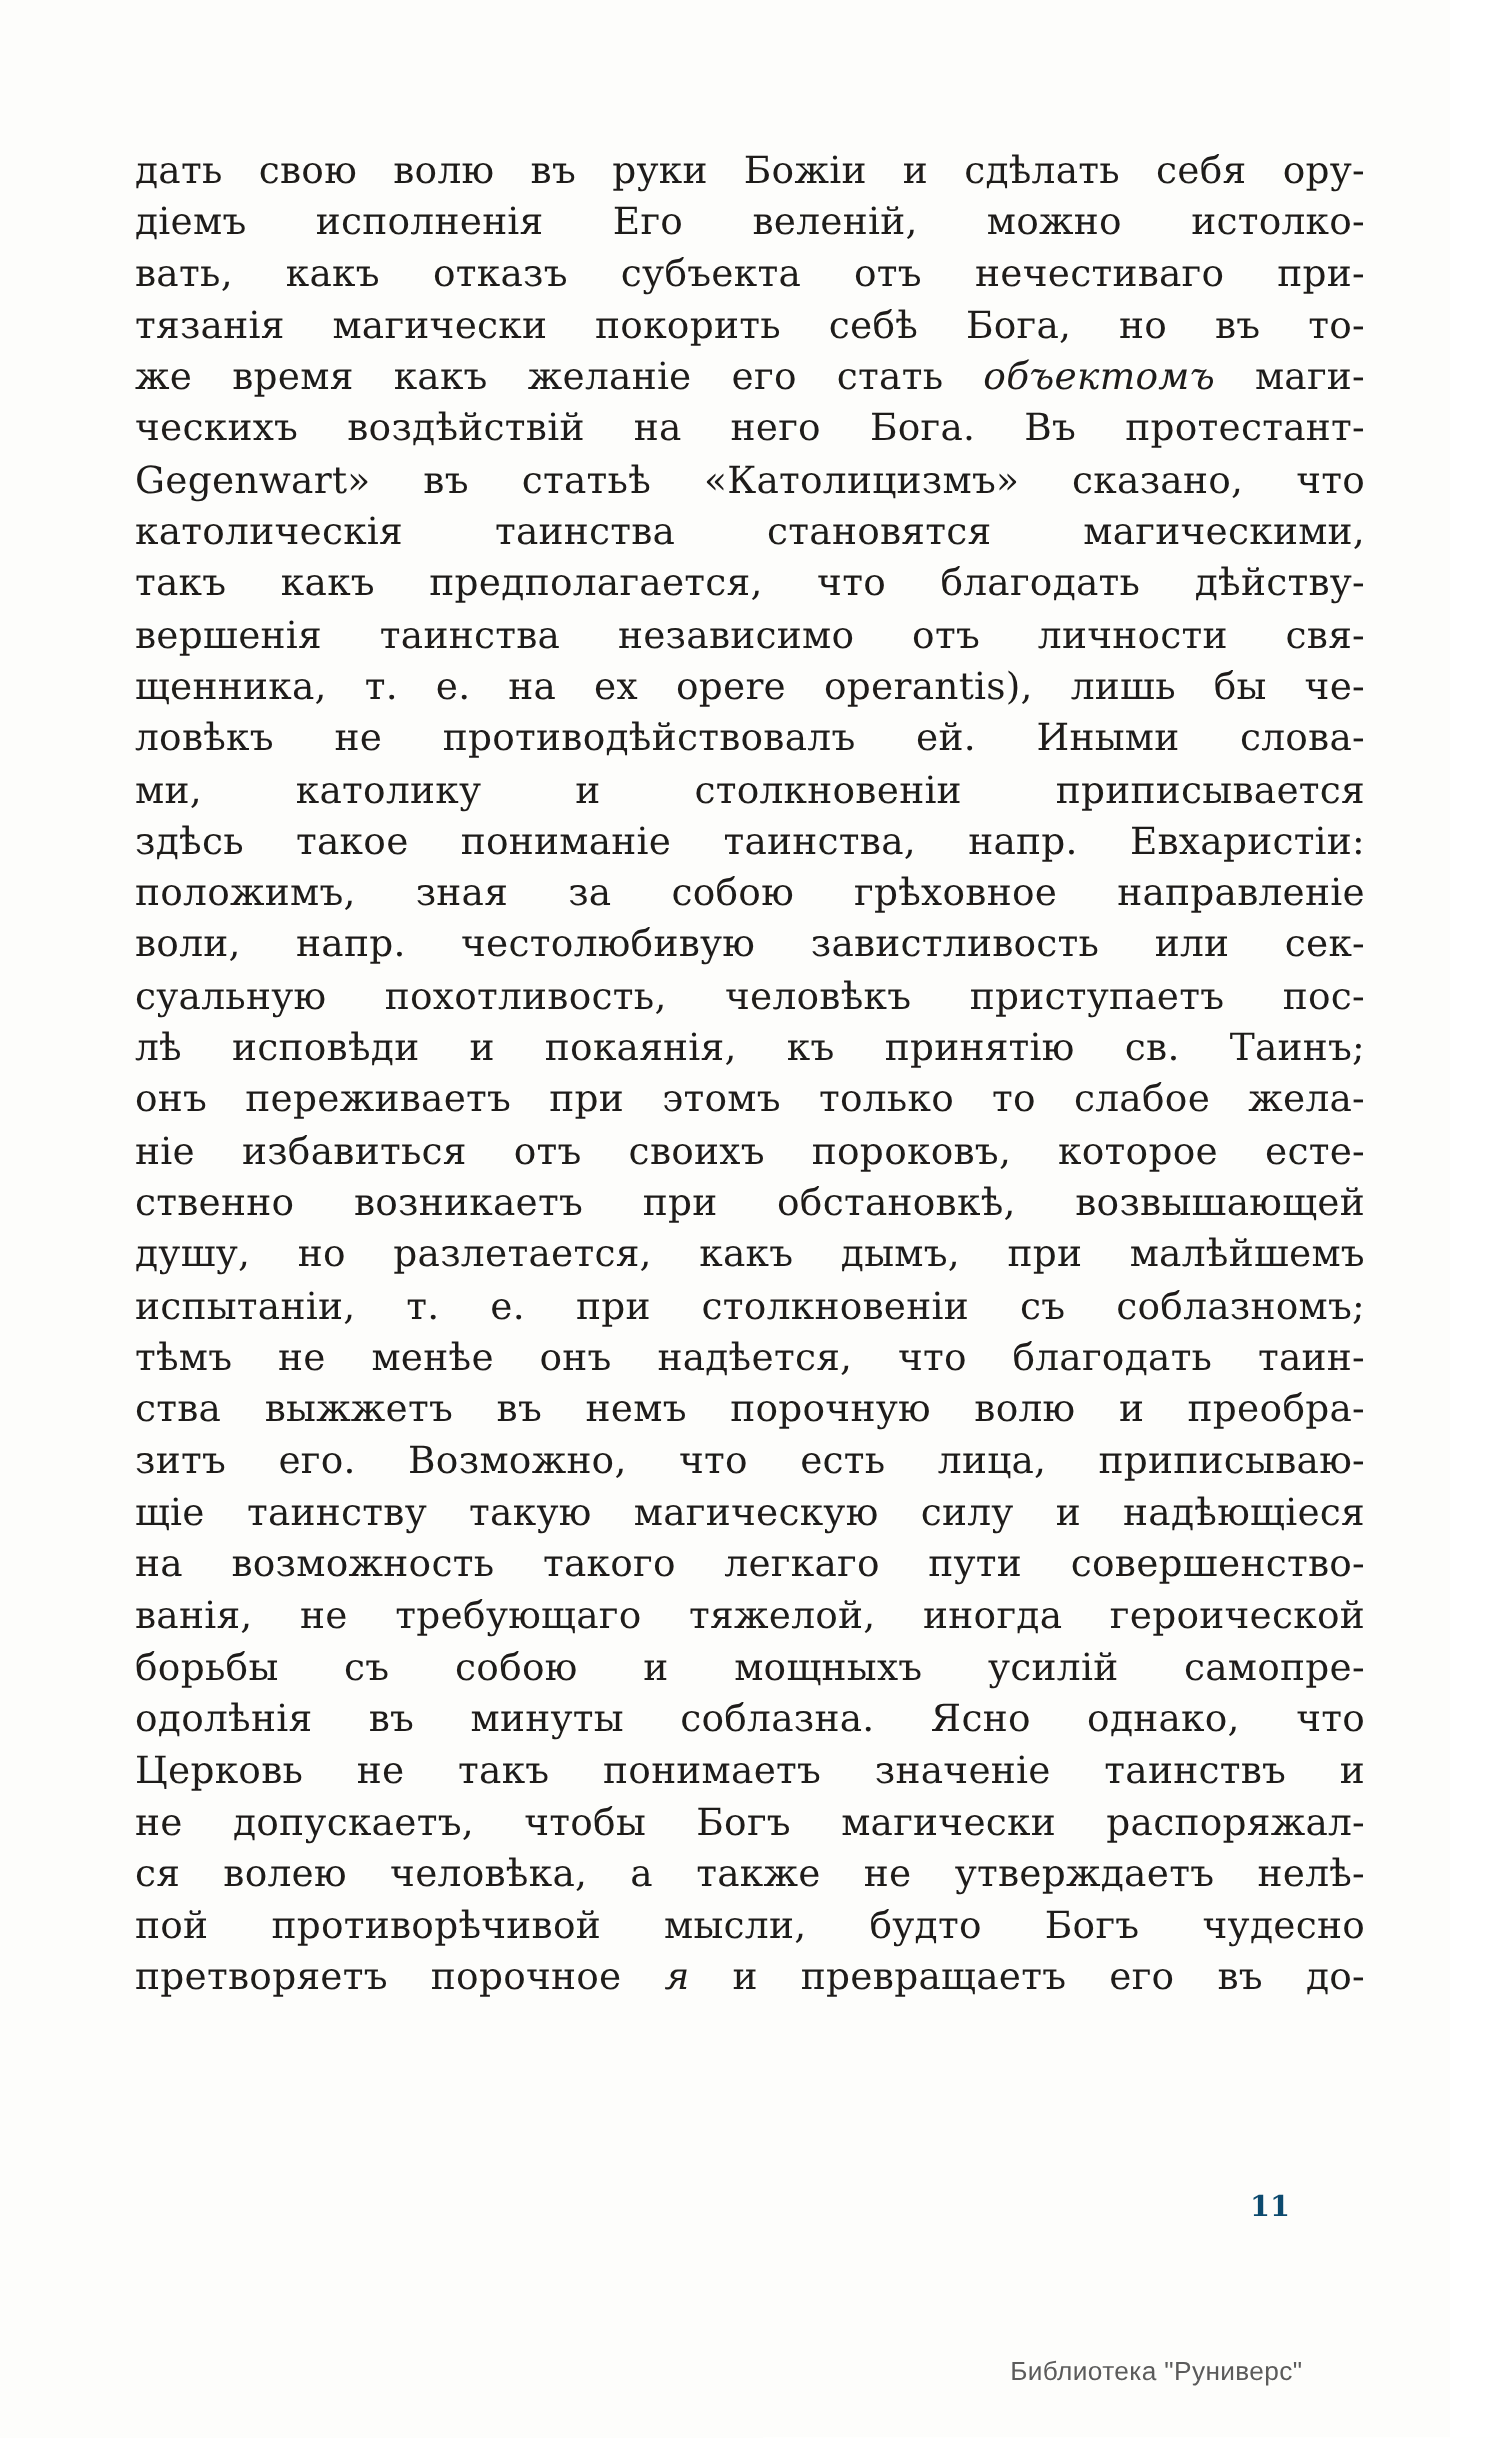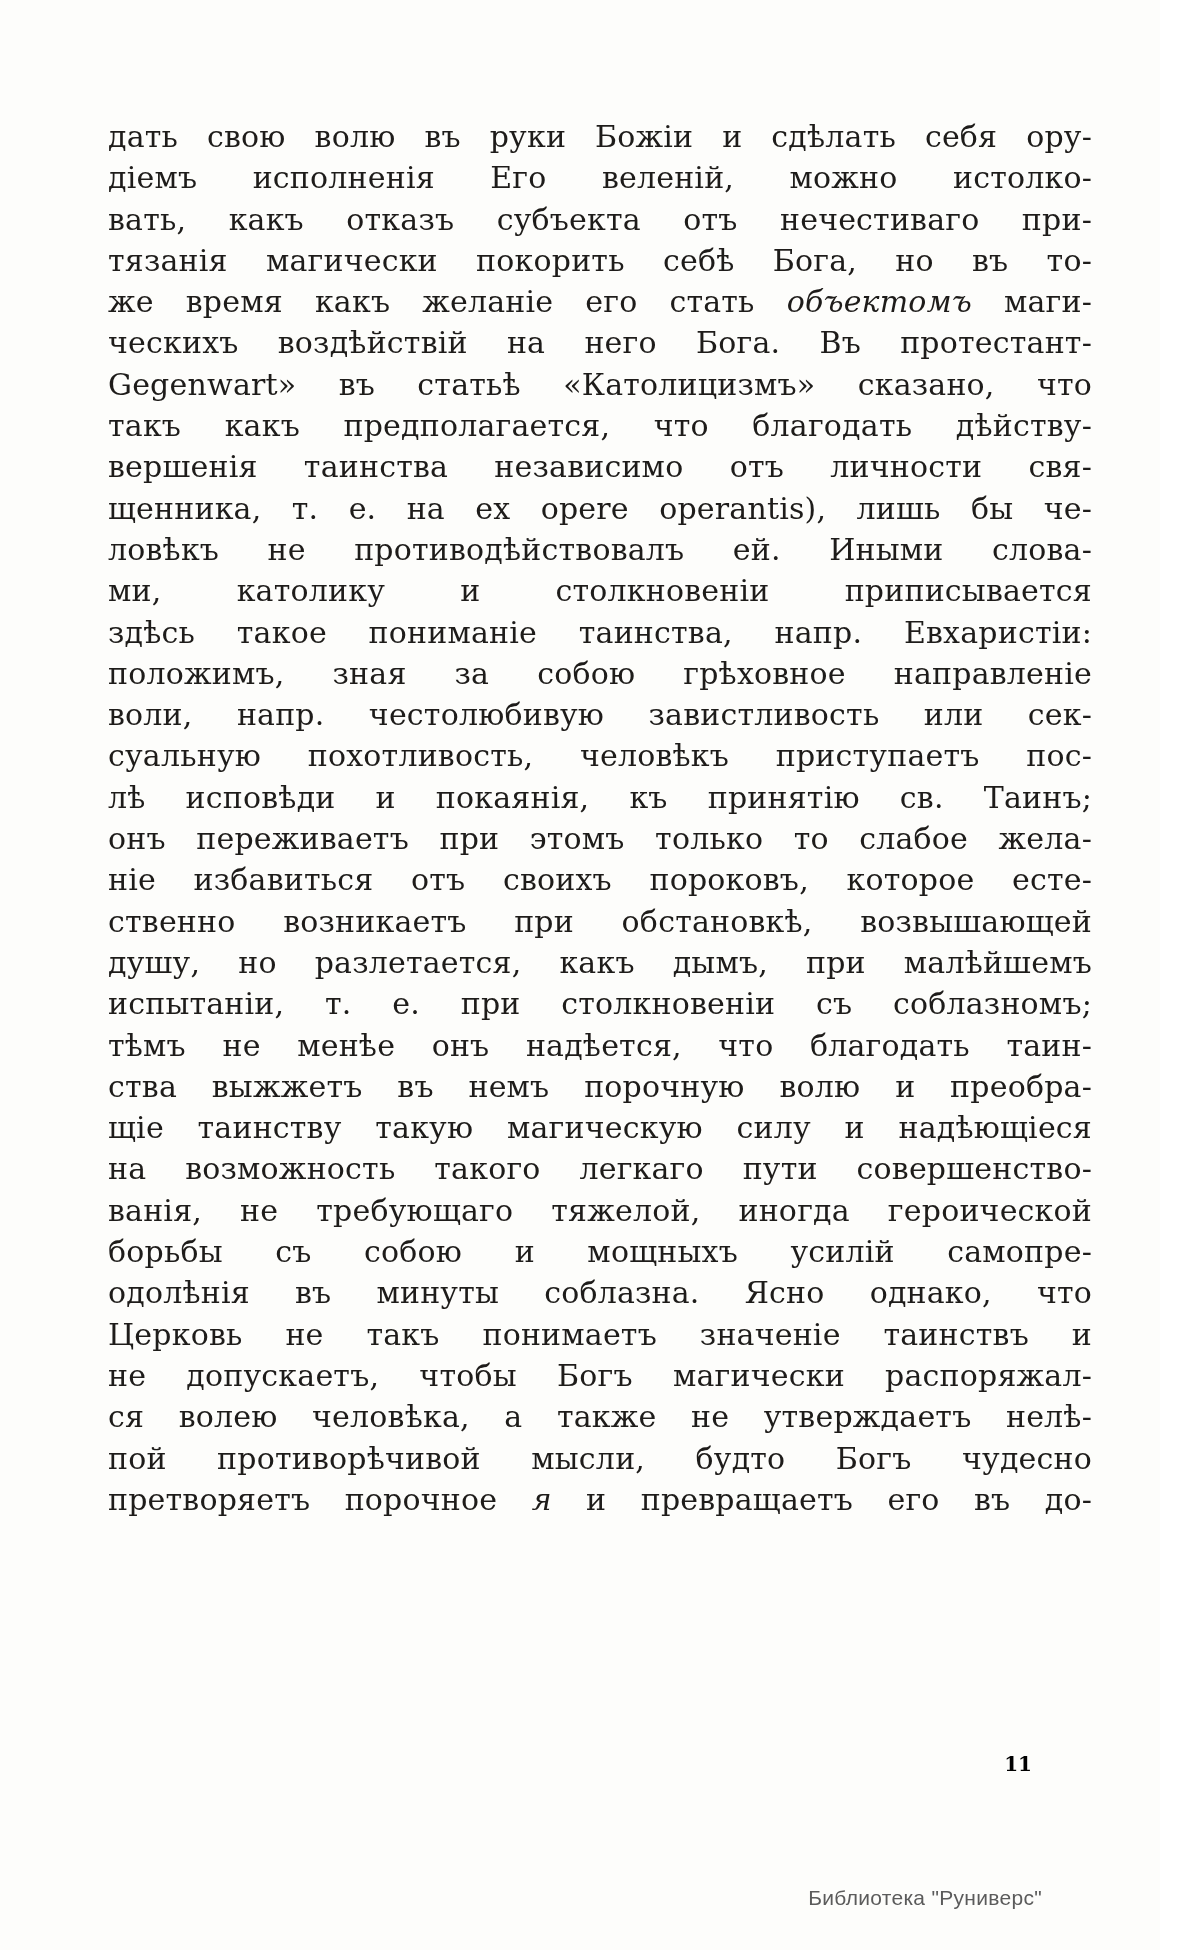--- a/index.html
+++ b/index.html
@@ -29,23 +29,23 @@
     text-align: justify;
     text-align-last: justify;
   }
   .it {
     font-style: italic;
   }
   .page-number {
     position: absolute;
     top: 1752px;
     right: 128px;
-    font-size: 20px;
+    font-size: 23px;
     font-weight: 600;
-    color: #000000;
+    color: #0c4a6e;
   }
   .watermark {
     position: absolute;
     top: 1886px;
     right: 118px;
     font-family: "Liberation Sans", "DejaVu Sans", sans-serif;
     font-size: 21px;
     color: #5b5b5b;
     letter-spacing: 0.3px;
   }
@@ -55,37 +55,39 @@
 
 <div class="page">
   <div class="text-block">
       <div class="line"><span>дать свою волю въ руки Божіи и сдѣлать себя ору-</span></div>
       <div class="line"><span>діемъ исполненія Его веленій, можно истолко-</span></div>
       <div class="line"><span>вать, какъ отказъ субъекта отъ нечестиваго при-</span></div>
       <div class="line"><span>тязанія магически покорить себѣ Бога, но въ то-</span></div>
       <div class="line"><span>же время какъ желаніе его стать </span><span class="it">объектомъ</span><span> маги-</span></div>
       <div class="line"><span>ческихъ воздѣйствій на него Бога. Въ протестант-</span></div>
       <div class="line"><span>Gegenwart» въ статьѣ «Католицизмъ» сказано, что</span></div>
+      <div class="line"><span>католическія таинства становятся магическими,</span></div>
       <div class="line"><span>такъ какъ предполагается, что благодать дѣйству-</span></div>
       <div class="line"><span>вершенія таинства независимо отъ личности свя-</span></div>
       <div class="line"><span>щенника, т. е. на ex opere operantis), лишь бы че-</span></div>
       <div class="line"><span>ловѣкъ не противодѣйствовалъ ей. Иными слова-</span></div>
       <div class="line"><span>ми, католику и столкновеніи приписывается</span></div>
       <div class="line"><span>здѣсь такое пониманіе таинства, напр. Евхаристіи:</span></div>
       <div class="line"><span>положимъ, зная за собою грѣховное направленіе</span></div>
       <div class="line"><span>воли, напр. честолюбивую завистливость или сек-</span></div>
       <div class="line"><span>суальную похотливость, человѣкъ приступаетъ пос-</span></div>
       <div class="line"><span>лѣ исповѣди и покаянія, къ принятію св. Таинъ;</span></div>
       <div class="line"><span>онъ переживаетъ при этомъ только то слабое жела-</span></div>
       <div class="line"><span>ніе избавиться отъ своихъ пороковъ, которое есте-</span></div>
       <div class="line"><span>ственно возникаетъ при обстановкѣ, возвышающей</span></div>
       <div class="line"><span>душу, но разлетается, какъ дымъ, при малѣйшемъ</span></div>
       <div class="line"><span>испытаніи, т. е. при столкновеніи съ соблазномъ;</span></div>
       <div class="line"><span>тѣмъ не менѣе онъ надѣется, что благодать таин-</span></div>
       <div class="line"><span>ства выжжетъ въ немъ порочную волю и преобра-</span></div>
+      <div class="line"><span>зитъ его. Возможно, что есть лица, приписываю-</span></div>
       <div class="line"><span>щіе таинству такую магическую силу и надѣющіеся</span></div>
       <div class="line"><span>на возможность такого легкаго пути совершенство-</span></div>
       <div class="line"><span>ванія, не требующаго тяжелой, иногда героической</span></div>
       <div class="line"><span>борьбы съ собою и мощныхъ усилій самопре-</span></div>
       <div class="line"><span>одолѣнія въ минуты соблазна. Ясно однако, что</span></div>
       <div class="line"><span>Церковь не такъ понимаетъ значеніе таинствъ и</span></div>
       <div class="line"><span>не допускаетъ, чтобы Богъ магически распоряжал-</span></div>
       <div class="line"><span>ся волею человѣка, а также не утверждаетъ нелѣ-</span></div>
       <div class="line"><span>пой противорѣчивой мысли, будто Богъ чудесно</span></div>
       <div class="line"><span>претворяетъ порочное </span><span class="it">я</span><span> и превращаетъ его въ до-</span></div>

